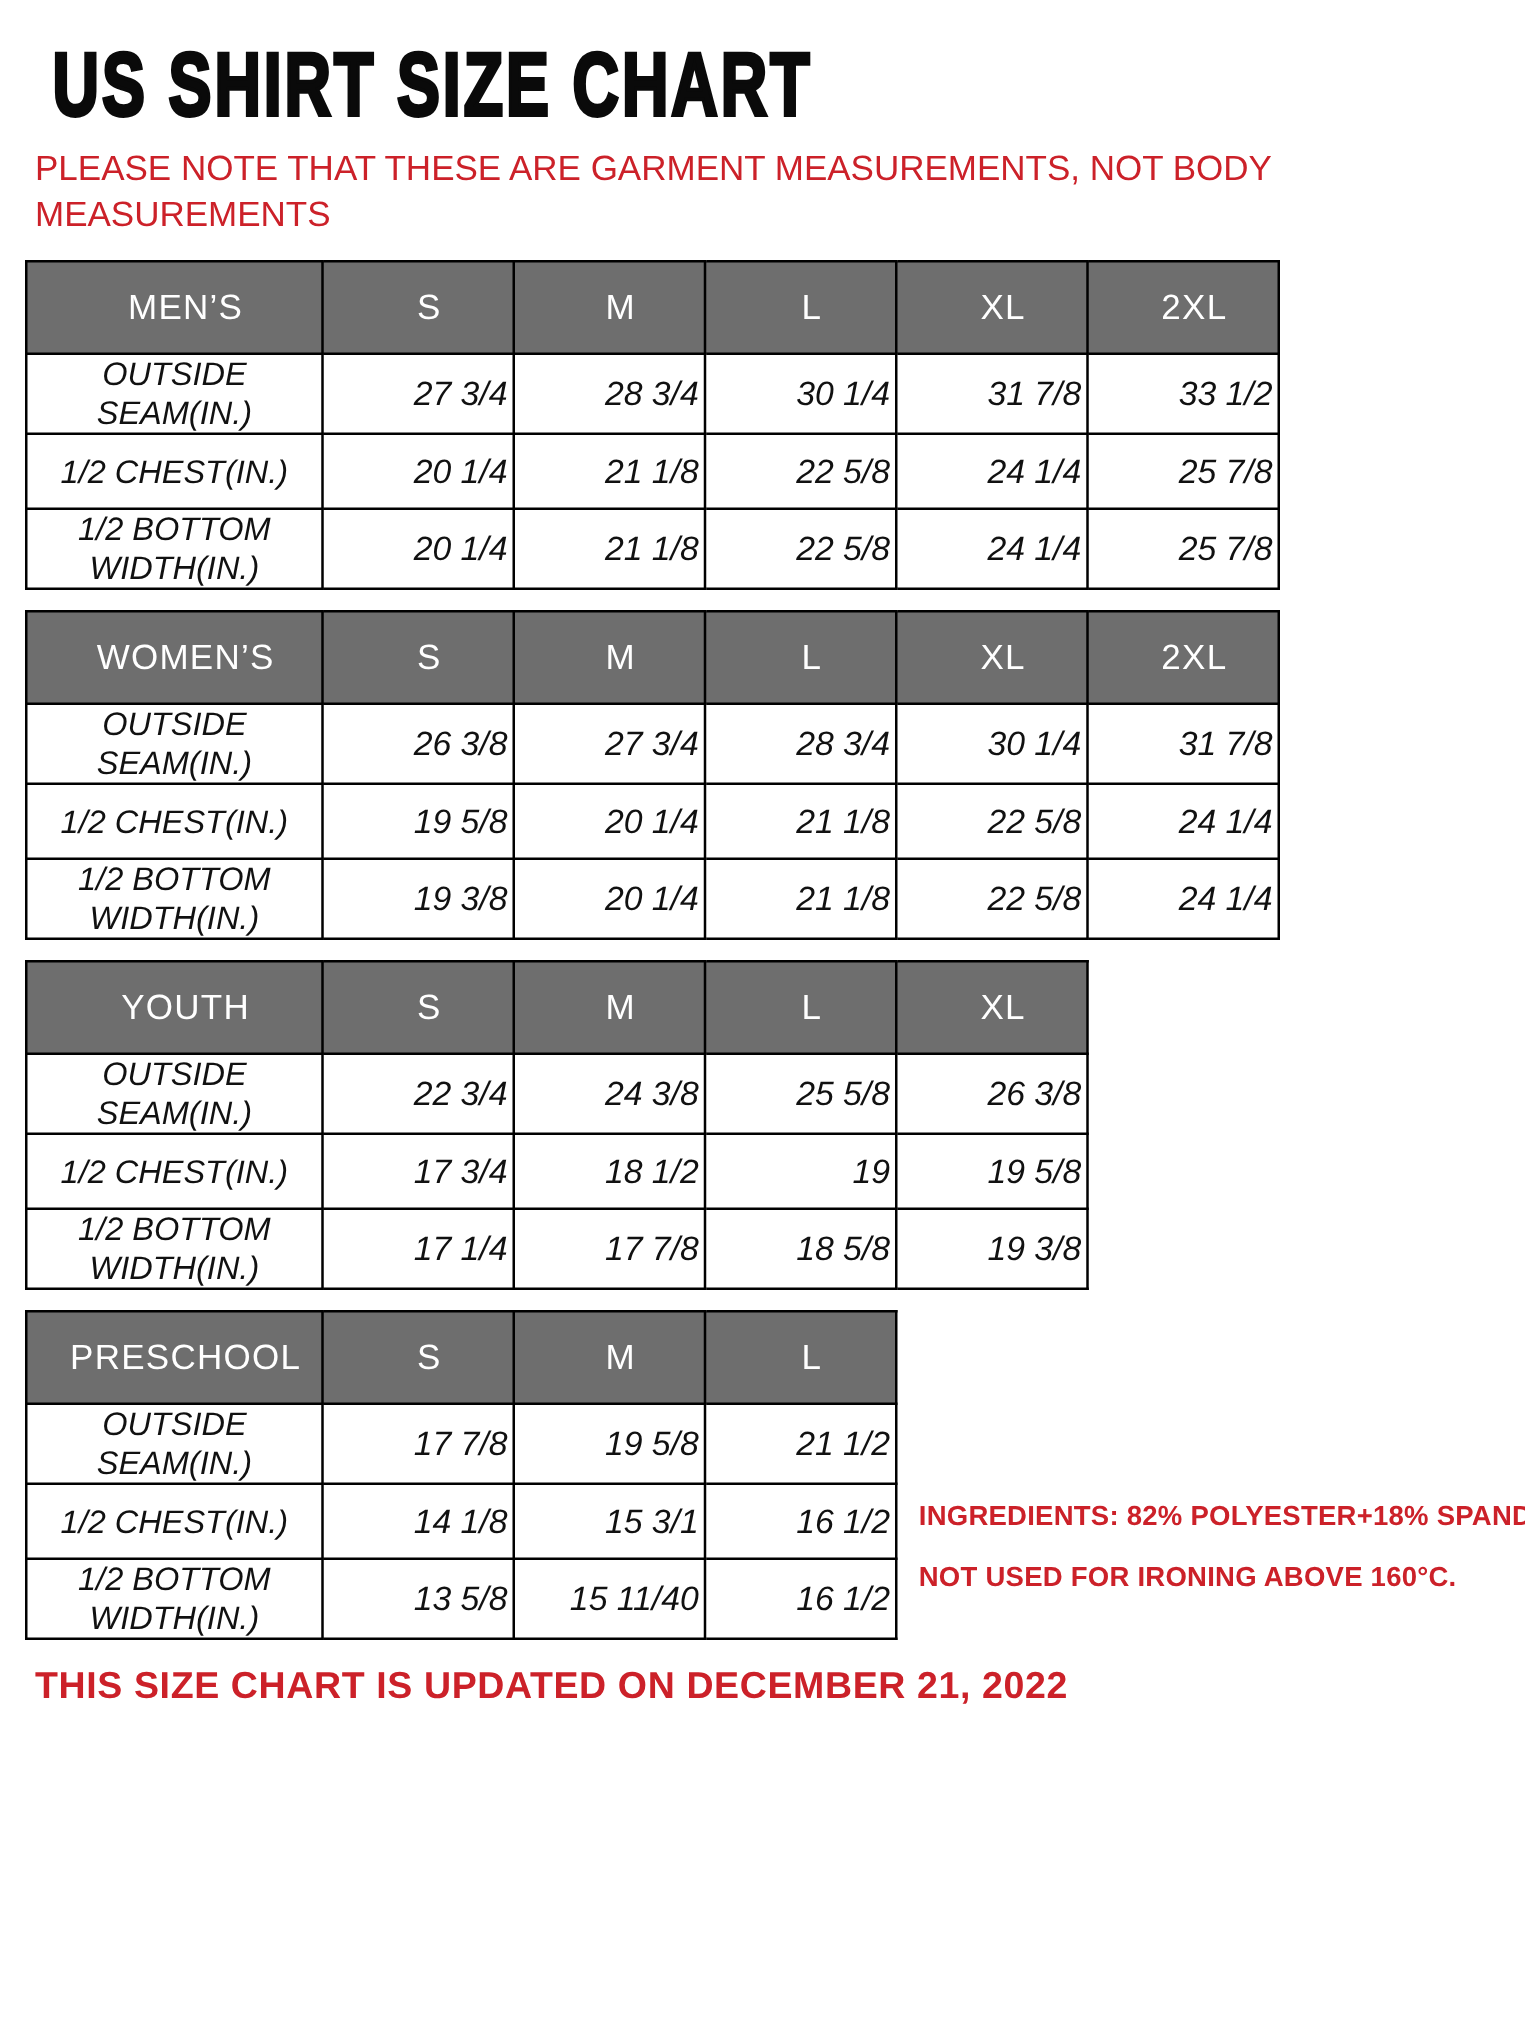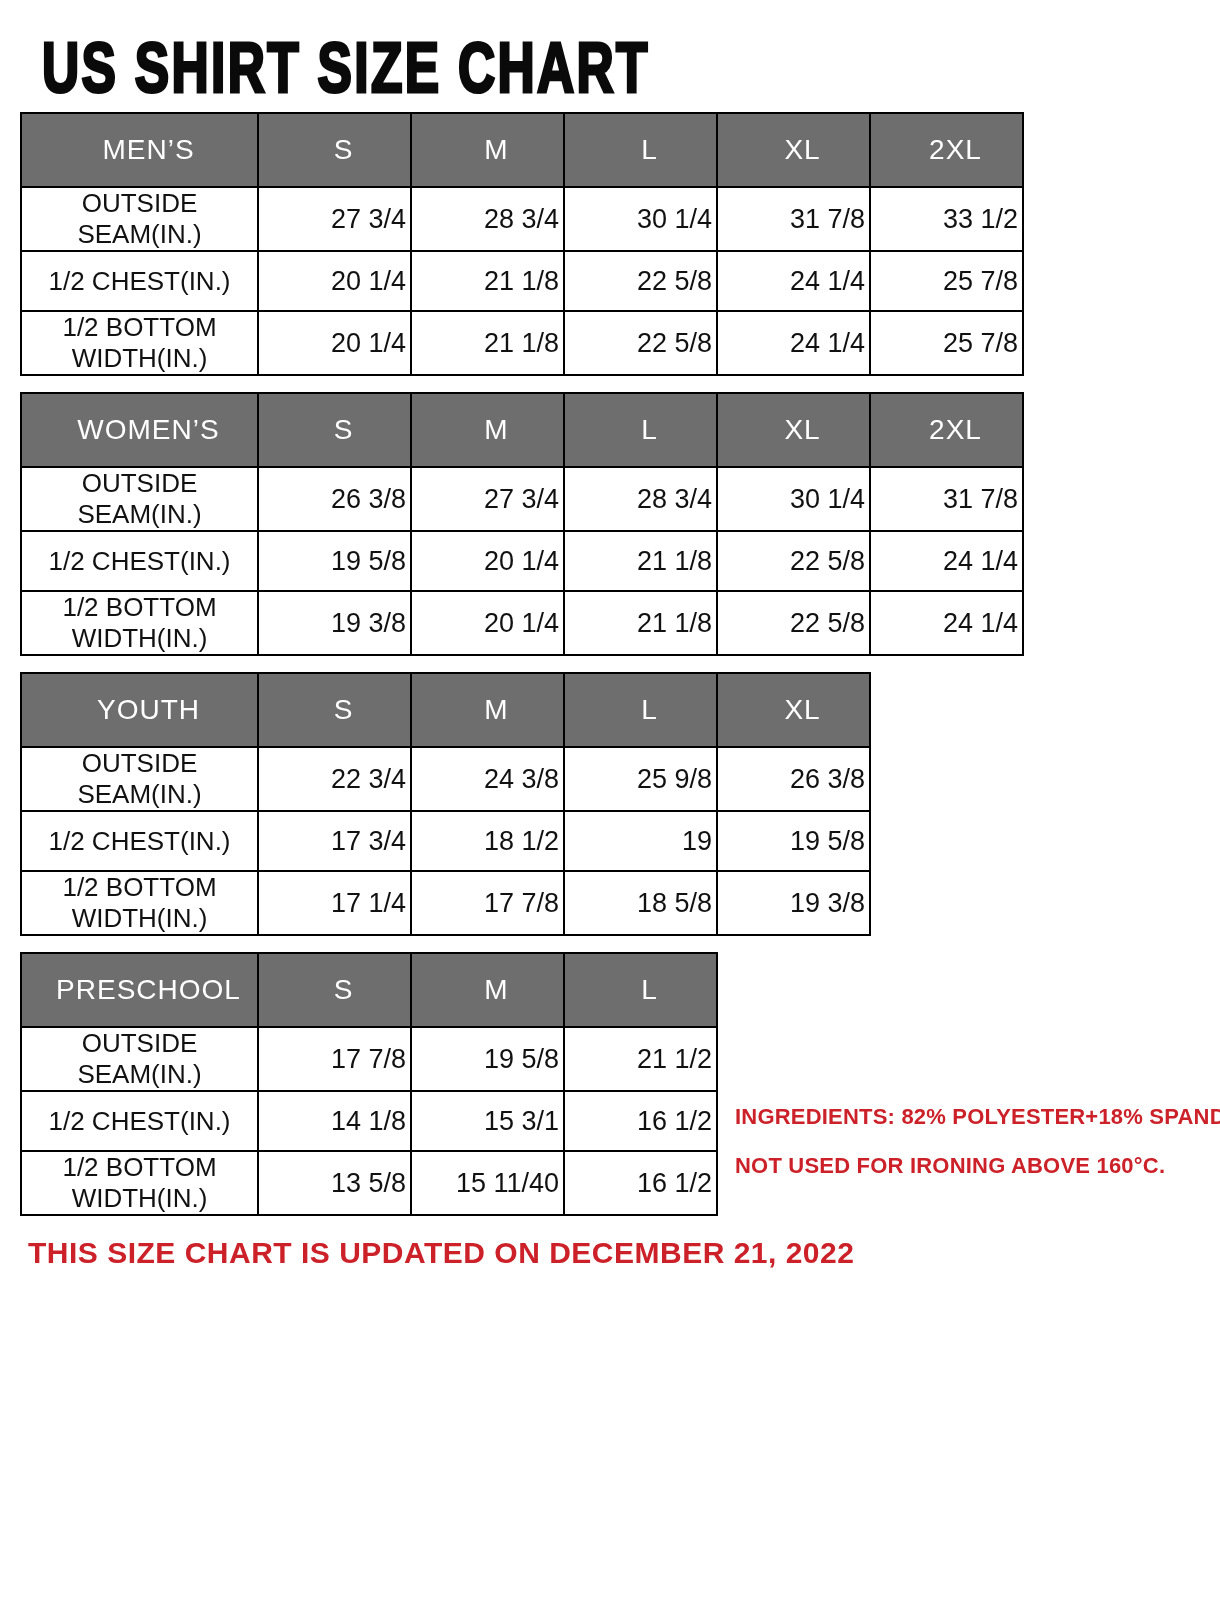--- a/index.html
+++ b/index.html
@@ -28,41 +28,45 @@
     color:var(--accent);font-size:28px;line-height:37px;
   }
   table{border-collapse:collapse;margin:0 0 16px 0;table-layout:fixed;background:#fff;}
   th,td{border:2px solid var(--border);text-align:center;vertical-align:middle;padding:0 4px;}
   thead th{
     background:var(--header-bg);color:var(--header-fg);
     height:74px;font-size:28px;font-weight:normal;letter-spacing:1px;padding-left:22px;
   }
   tbody th{font-weight:normal;font-size:26px;line-height:31px;}
   tbody td{font-size:27px;text-align:right;}
-  tbody tr{height:60px;}
+  tbody tr{height:60px;font-style:italic;}
   col.label{width:237px;}
   col.size{width:153px;}
   .preschool-wrap{position:relative;}
   .ingredients{
     position:absolute;left:715px;top:140px;
     color:var(--accent);font-weight:bold;font-size:22px;line-height:49px;
     white-space:nowrap;letter-spacing:.2px;
   }
   .footer{
     margin:20px 0 0 8px;color:var(--accent);
     font-size:30px;letter-spacing:.5px;white-space:nowrap;font-weight:bold;
   }
 </style>
 </head>
 <body>
 
 <div class="page">
 
   <h1 class="title">US SHIRT SIZE CHART</h1>
 
+  <div class="note">
+    <div>PLEASE NOTE THAT THESE ARE GARMENT MEASUREMENTS, NOT BODY</div>
+    <div>MEASUREMENTS</div>
+  </div>
 
   <table id="t-mens">
       <colgroup>
         <col class="label">
         <col class="size">
         <col class="size">
         <col class="size">
         <col class="size">
         <col class="size">
       </colgroup>
@@ -166,21 +170,21 @@
           <th>M</th>
           <th>L</th>
           <th>XL</th>
         </tr>
       </thead>
       <tbody>
         <tr>
           <th>OUTSIDE SEAM(IN.)</th>
           <td>22 3/4</td>
           <td>24 3/8</td>
-          <td>25 9/8</td>
+          <td>25 5/8</td>
           <td>26 3/8</td>
         </tr>
         <tr>
           <th>1/2 CHEST(IN.)</th>
           <td>17 3/4</td>
           <td>18 1/2</td>
           <td>19</td>
           <td>19 5/8</td>
         </tr>
         <tr>

